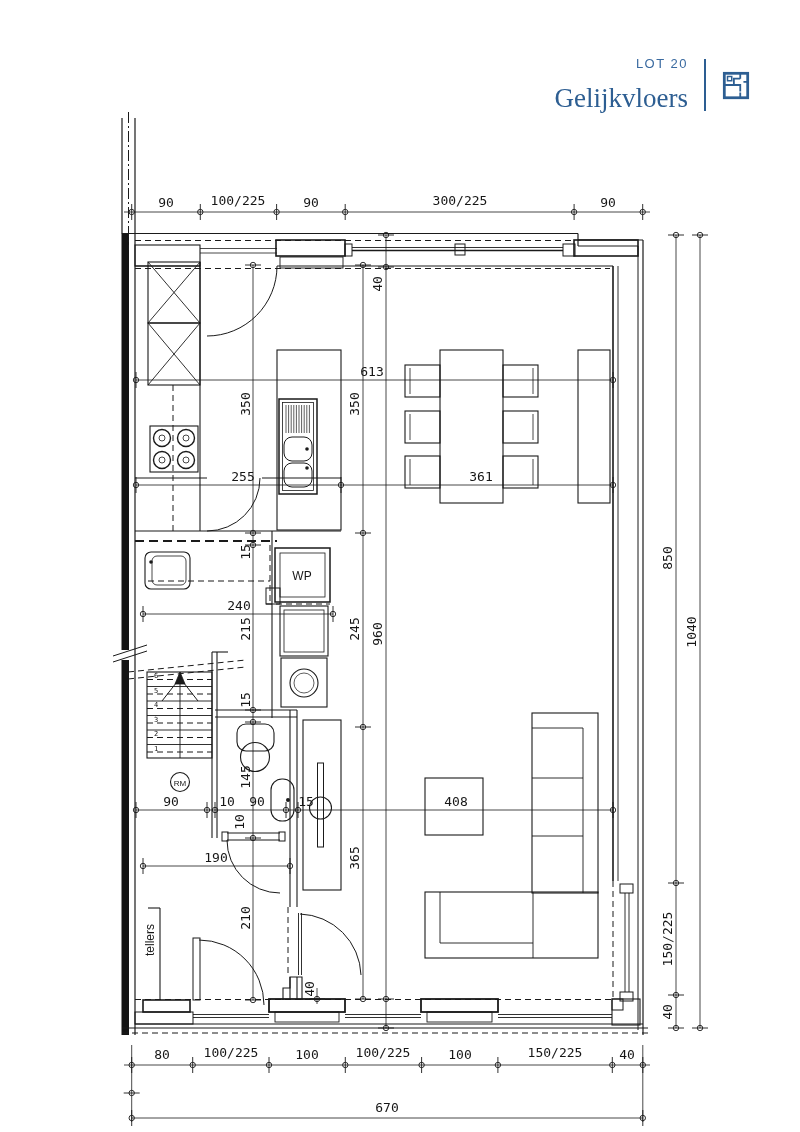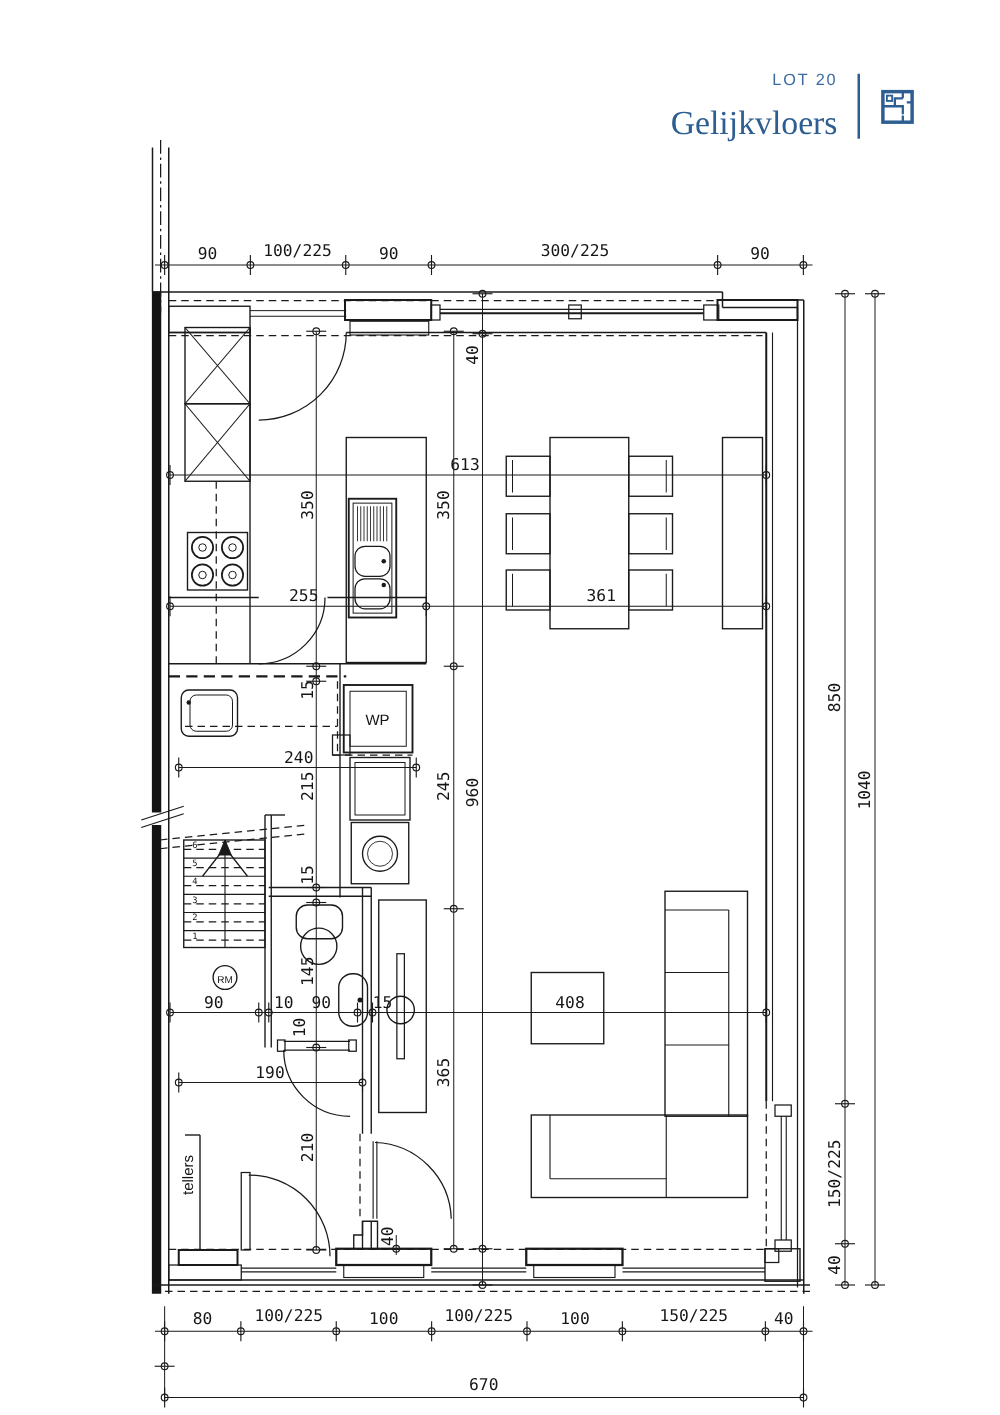--- a/index.html
+++ b/index.html
@@ -1,18 +1,18 @@
 <!DOCTYPE html>
 <html><head>
 <meta charset="utf-8">
 <style>
   html,body{margin:0;padding:0;background:#fff;}
   .page{position:relative;width:800px;height:1132px;background:#fff;overflow:hidden;
         font-family:"Liberation Sans",sans-serif;}
-  .hdr{position:absolute;top:56px;right:66px;display:flex;align-items:center;}
+  .hdr{position:absolute;top:56px;right:48px;display:flex;align-items:center;}
   .hdr .txt{text-align:right;}
   .hdr .lot{font-size:13px;letter-spacing:1.5px;color:#3a6aa0;font-family:"Liberation Sans",sans-serif;}
   .hdr .floor{font-size:27px;color:#2d5e92;font-family:"Liberation Serif",serif;margin-top:12px;}
   .hdr .div{width:2px;height:52px;background:#2d5e92;margin:0 14px 0 16px;}
   svg text{font-family:"DejaVu Sans Mono",monospace;fill:#161616;}
 </style>
 </head>
 <body>
 
 <div class="page">

